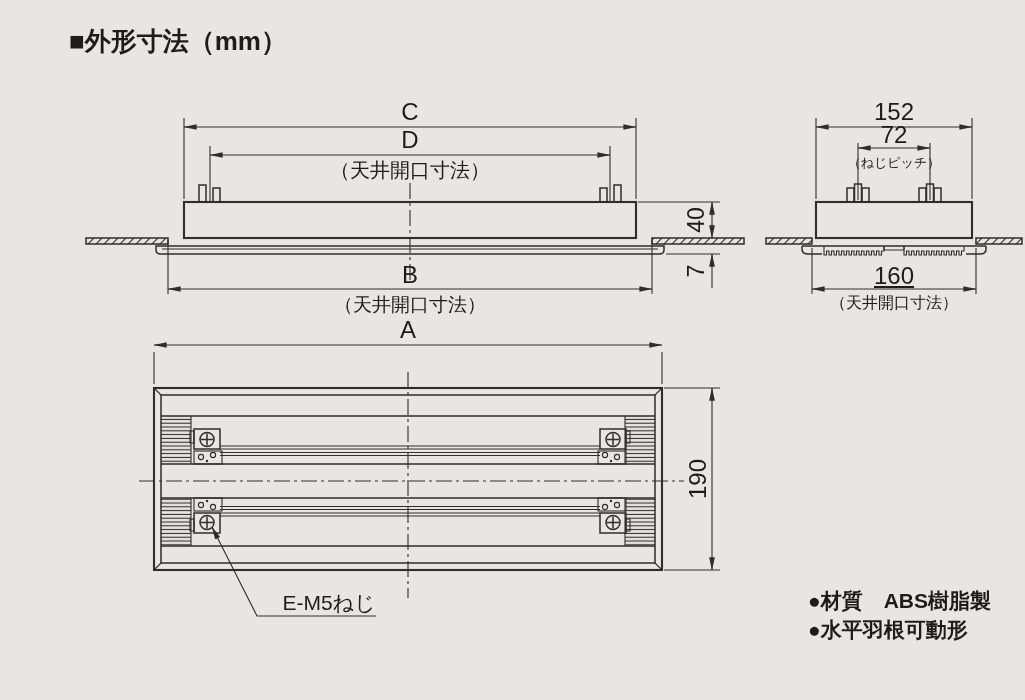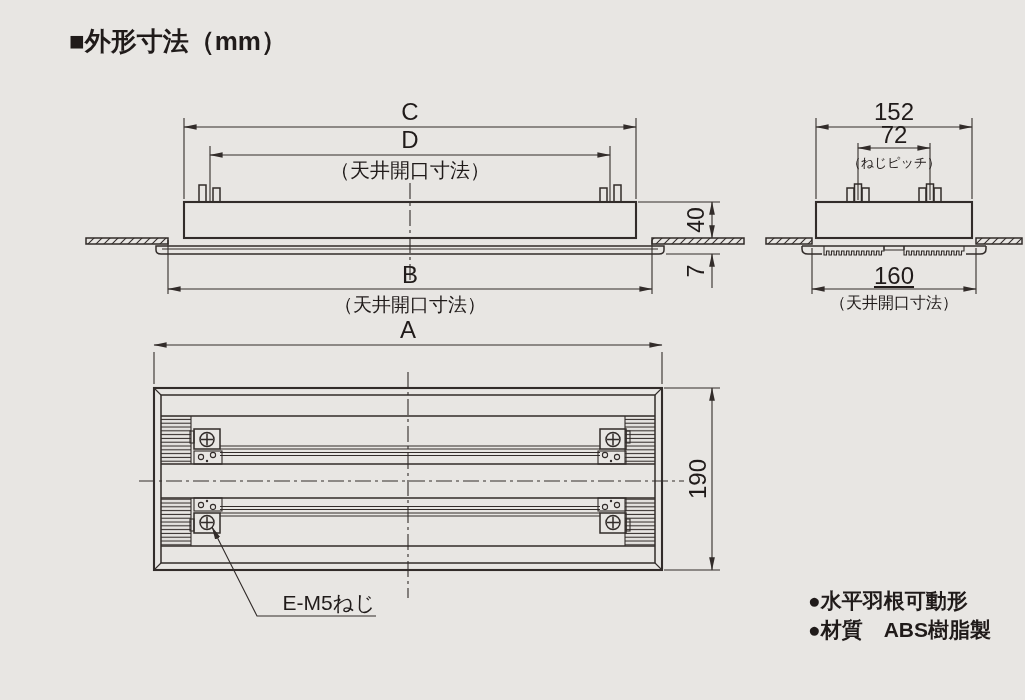--- a/index.html
+++ b/index.html
@@ -190,17 +190,17 @@
   <div class="lbl f24" style="left:850px;top:135px;">72</div>
   <div class="lbl f13" style="left:850px;top:162px;text-align:right;">（ねじピッチ）</div>
   <div class="lbl f24" style="left:850px;top:276px;text-decoration:underline;">160</div>
   <div class="lbl f16" style="left:850px;top:303px;">（天井開口寸法）</div>
 
   <div class="lbl f24" style="left:364px;top:330px;">A</div>
   <div class="lbl rot f24" style="left:654px;top:479px;">190</div>
   <div class="lbl f21" style="left:285px;top:602px;">E-M5ねじ</div>
 
   <div class="tl specs" style="left:764px;top:586px;">
+    <div>●材質　ABS樹脂製</div>
     <div>●水平羽根可動形</div>
-    <div>●材質　ABS樹脂製</div>
   </div>
 
 </div>
 
 </body></html>

